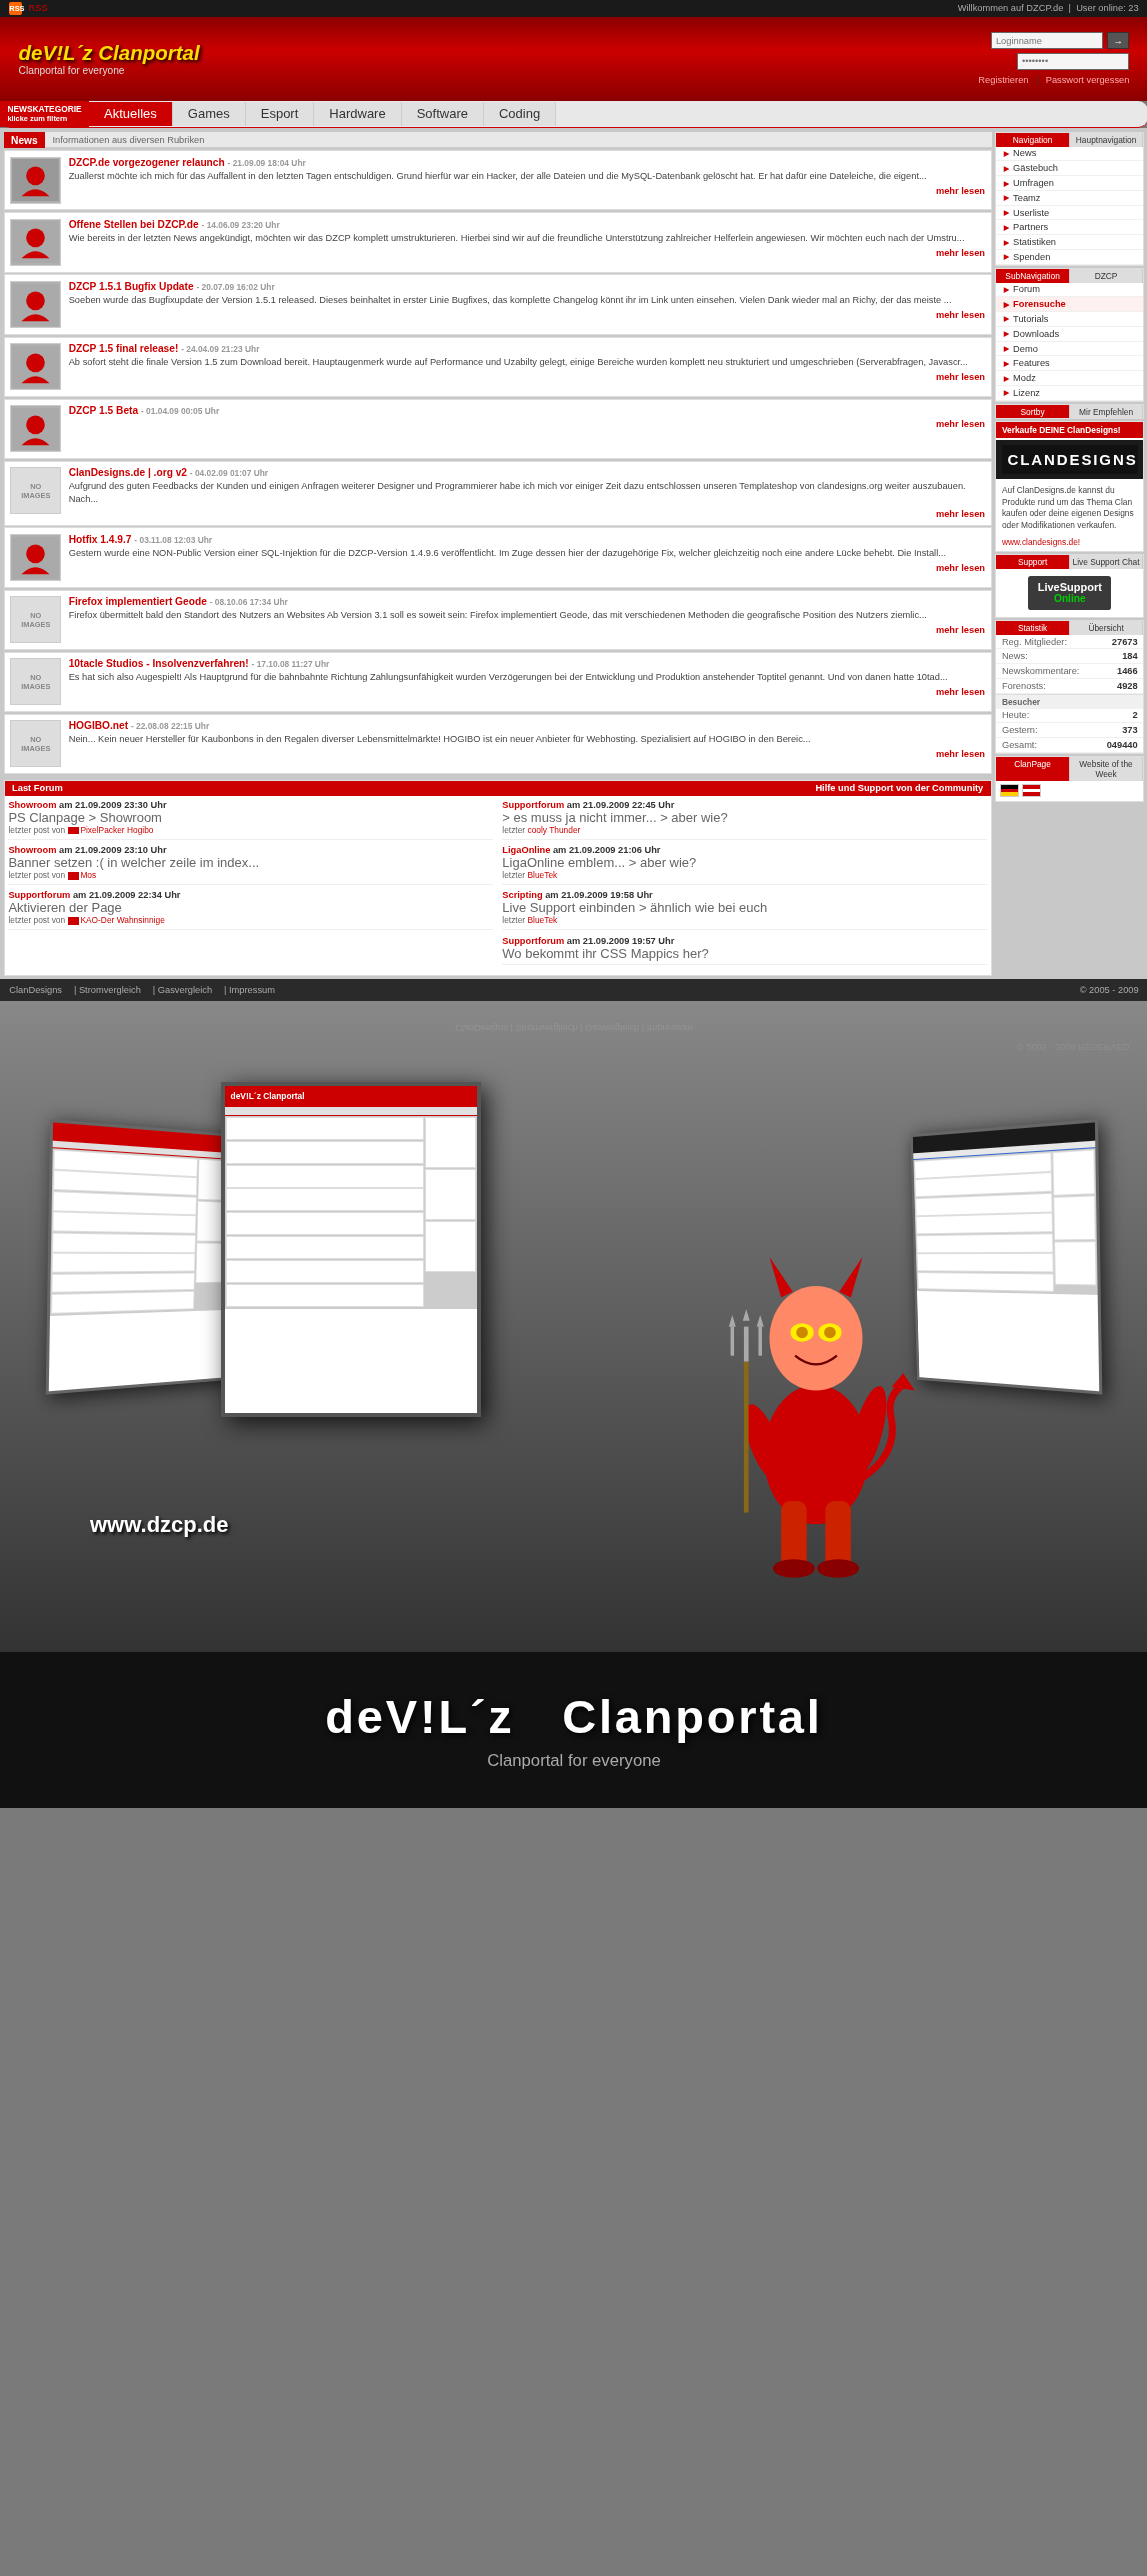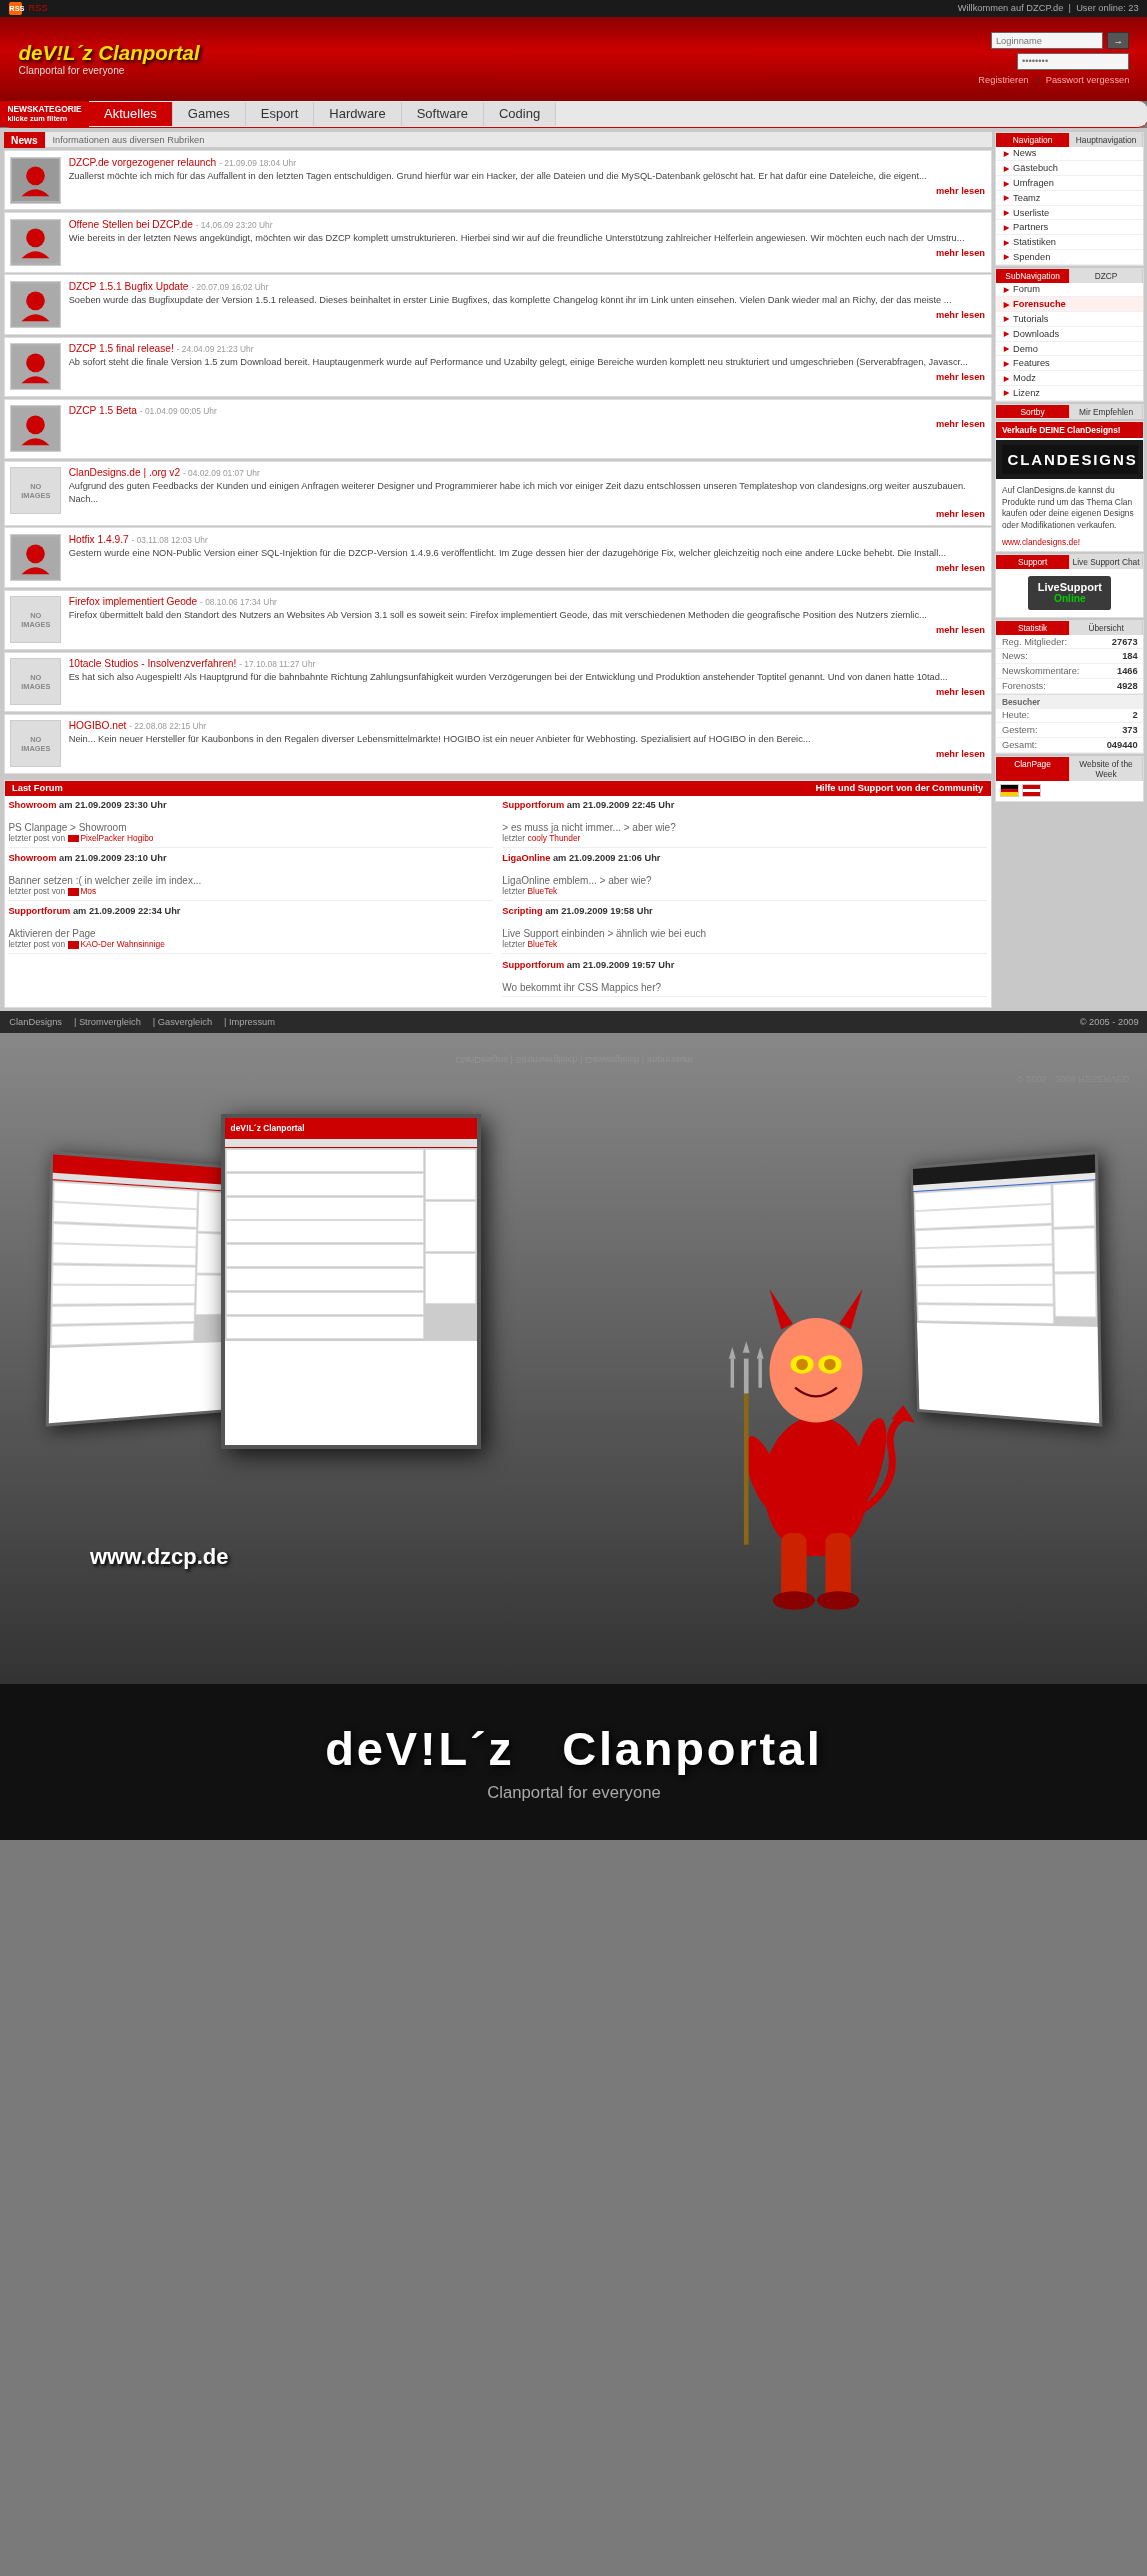--- a/index.html
+++ b/index.html
@@ -170,21 +170,21 @@
       justify-content: center;
       font-size: 8.4px;
       color: #999;
       border: 0.9px solid #ccc;
       text-align: center;
       font-weight: bold;
     }
     .news-content { flex: 1; }
     .news-title {
       font-size: 10.2px;
-      font-weight: normal;
+      font-weight: bold;
       color: #cc0000;
       margin-bottom: 1.9px;
     }
     .news-date {
       font-size: 8.4px;
       color: #999;
     }
     .news-text {
       font-size: 9.3px;
       color: #444;
@@ -228,23 +228,22 @@
       margin-bottom: 5.6px;
       border-bottom: 0.9px solid #eee;
       padding-bottom: 3.7px;
     }
     .forum-item-title {
       font-size: 9.3px;
       font-weight: bold;
       color: #333;
     }
     .forum-item-meta {
-      font-size: 10px;
+      font-size: 13px;
       color: #666;
-      margin-top: 12px;
     }
     .forum-item-last {
       font-size: 8.4px;
       color: #666;
     }
     .flag-icon {
       display: inline-block;
       width: 11px;
       height: 7.4px;
       background: #cc0000;

